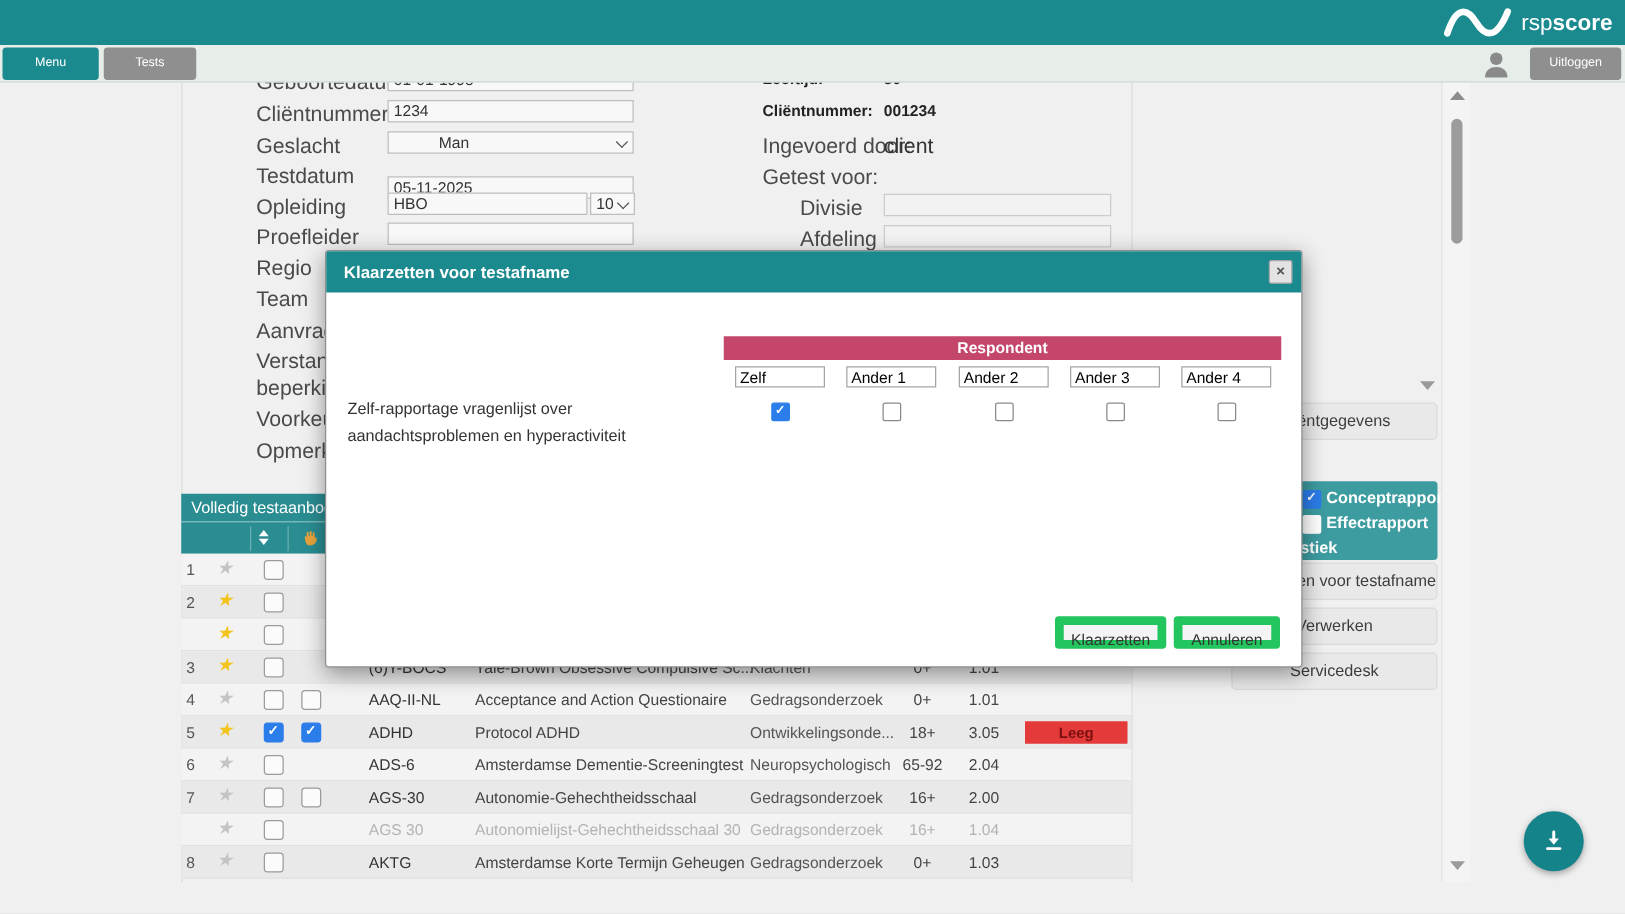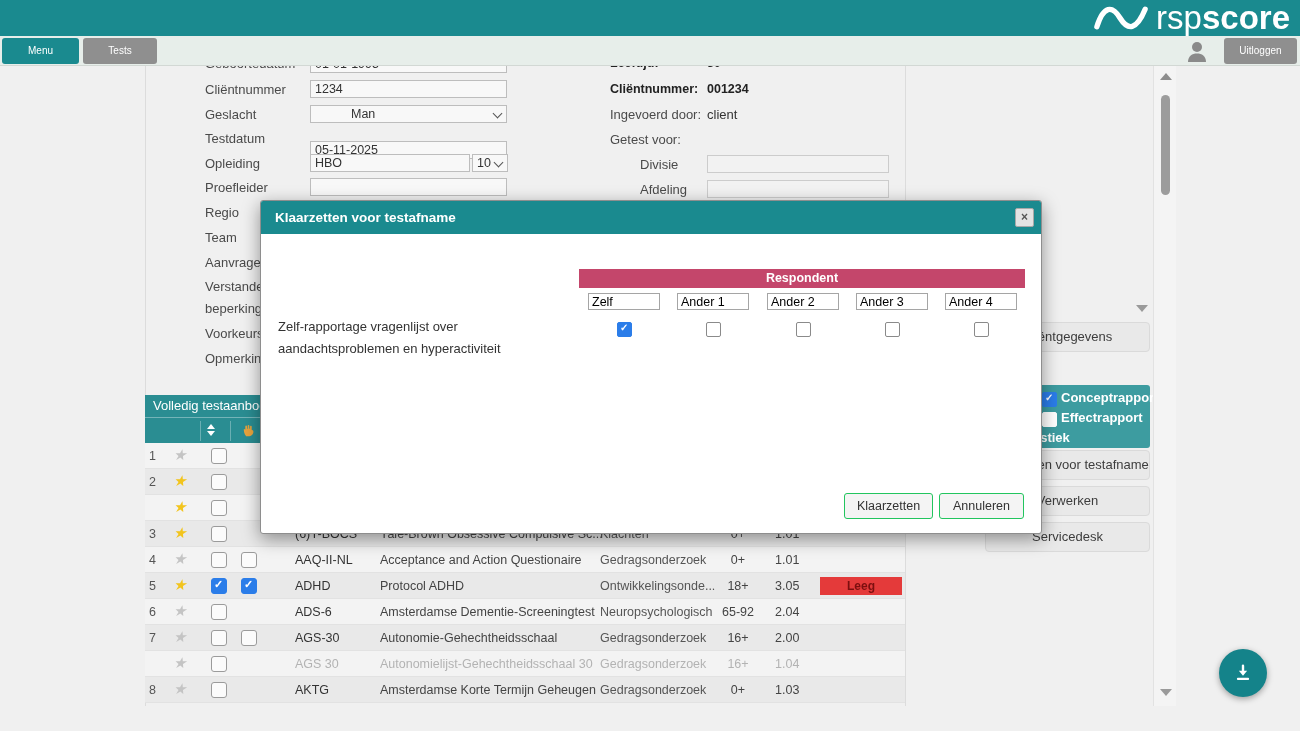--- a/index.html
+++ b/index.html
@@ -1,32 +1,32 @@
 <!DOCTYPE html>
 <html><head>
 <meta charset="utf-8">
 <style>
   html,body{margin:0;padding:0;background:#ddd;}
   #page{position:relative;width:1300px;height:731px;background:#f0f0f0;overflow:hidden;
         font-family:"Liberation Sans",sans-serif;color:#333;}
   .abs{position:absolute;}
   
   .topbar{left:0;top:0;width:1300px;height:36px;background:#1a8a8f;z-index:30;}
-  .logo{right:10px;top:2px;height:32px;display:flex;align-items:center;gap:7px;color:#fff;font-size:33px;}
+  .logo{right:10px;top:2px;height:32px;display:flex;align-items:center;gap:7px;color:#fff;font-size:18px;}
   .logo .bold{font-weight:bold;}
   
   .menubar{left:0;top:36px;width:1300px;height:29px;background:#e7eeea;border-bottom:1px solid #d2d8d4;z-index:30;}
   .mbtn{position:absolute;top:2px;height:26px;border-radius:3px;color:#fff;font-size:10px;
         text-align:center;line-height:26px;cursor:pointer;}
   .mbtn.teal{background:#1a8a8f;}
   .mbtn.gray{background:#8f8f8f;}
   
   .main{left:0;top:65px;width:1300px;height:641px;overflow:hidden;background:#f0f0f0;z-index:1;}
   .vline{position:absolute;top:0;width:1px;height:641px;background:#dcdcdc;}
-  .flabel{position:absolute;font-size:13px;color:#4a4a4a;white-space:nowrap;}
+  .flabel{position:absolute;font-size:17px;color:#4a4a4a;white-space:nowrap;}
   .fval{position:absolute;font-size:12.5px;color:#222;white-space:nowrap;}
   .b{font-weight:bold;}
   .finput{position:absolute;background:#f8f8f8;border:1px solid #bdbdbd;font-size:12.5px;color:#333;
           padding:0 4px;height:18px;box-sizing:border-box;font-family:"Liberation Sans",sans-serif;}
   .finput.dis{background:#f2f2f2;border-color:#cccccc;}
   .fselect{position:absolute;background:#f8f8f8;border:1px solid #bdbdbd;height:18px;box-sizing:border-box;
            font-size:12.5px;color:#333;padding:1px 16px 0 4px;}
   .chev{position:absolute;right:5px;top:4px;width:6px;height:6px;border-right:1.5px solid #555;
         border-bottom:1.5px solid #555;transform:rotate(45deg);}
   
@@ -84,21 +84,21 @@
           border-radius:2px;color:#555;font-weight:bold;font-size:12px;text-align:center;line-height:17px;
           box-sizing:border-box;cursor:pointer;}
   .respbar{position:absolute;left:318px;top:68px;width:446px;height:19px;background:#c4466b;color:#fff;
            font-weight:bold;font-size:12.5px;text-align:center;line-height:19px;}
   .rinput{position:absolute;top:92px;width:72px;height:17px;border:1px solid #a5a5a5;background:#fff;
           font-size:12.5px;padding:0 3px;box-sizing:border-box;font-family:"Liberation Sans",sans-serif;}
   .mcb{position:absolute;top:121px;width:13px;height:13px;border:1px solid #8a8a8a;border-radius:2px;background:#fff;}
   .mcb.checked{background:#2b7de9;border-color:#2b7de9;}
   .mcb.checked::after{content:"✓";position:absolute;left:2px;top:-1px;color:#fff;font-size:10px;font-weight:bold;}
   .mlabel{position:absolute;left:17px;font-size:13px;color:#333;white-space:nowrap;}
-  .mbtn2{position:absolute;top:292px;height:26px;background:#f4f4f4;border:1px solid #22c55e;border-radius:3px;
+  .mbtn2{position:absolute;top:292px;height:26px;background:#f4f4f4;border:7px solid #22c55e;border-radius:3px;
          font-size:12.5px;color:#333;text-align:center;line-height:24px;box-sizing:border-box;cursor:pointer;}
   
   .statusbar{position:absolute;left:0;top:706px;width:1300px;height:25px;background:#2a8e93;z-index:30;}
   .statusbar .lft{position:absolute;left:8px;top:0;color:#fff;font-size:11px;line-height:25px;}
   .statusbar .ctr{position:absolute;left:0;right:0;top:0;text-align:center;color:#efe84b;font-size:10.5px;line-height:25px;}
   .statusbar .rgt{position:absolute;right:8px;top:0;color:#fff;font-size:11px;line-height:25px;}
   .statusbar .rgt a{color:#fff;text-decoration:underline;}
 </style>
 </head>
 <body>

